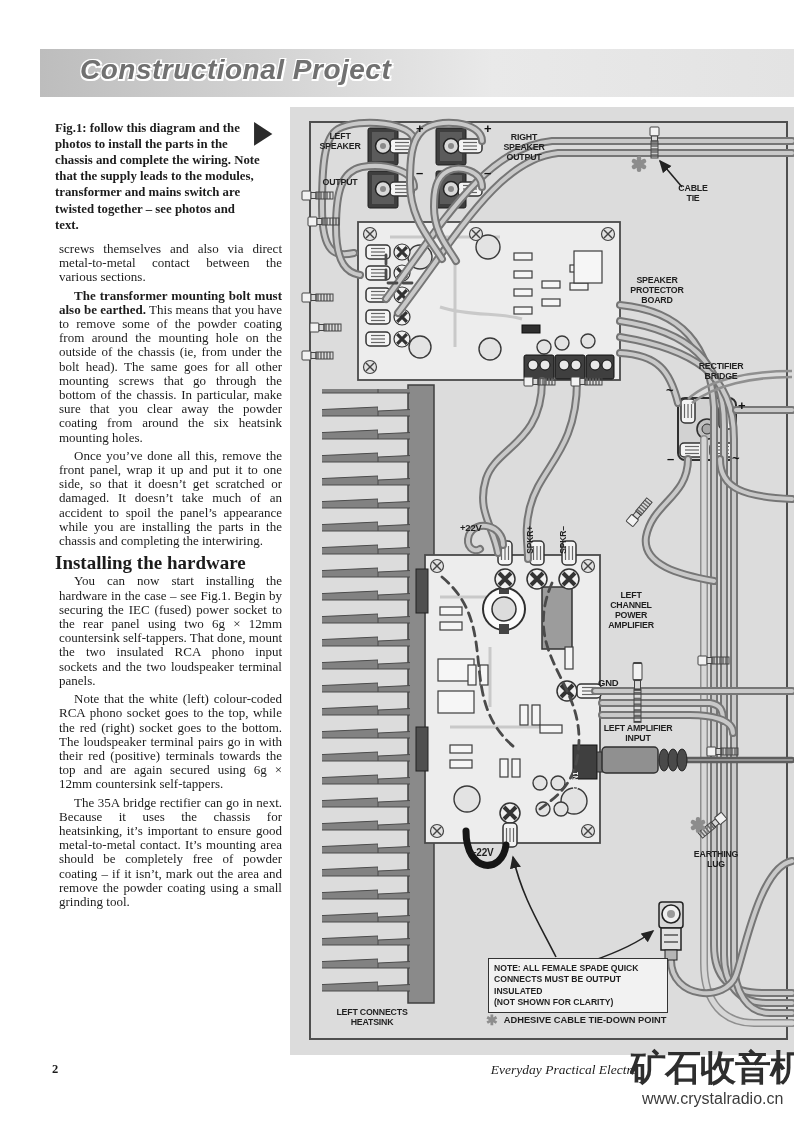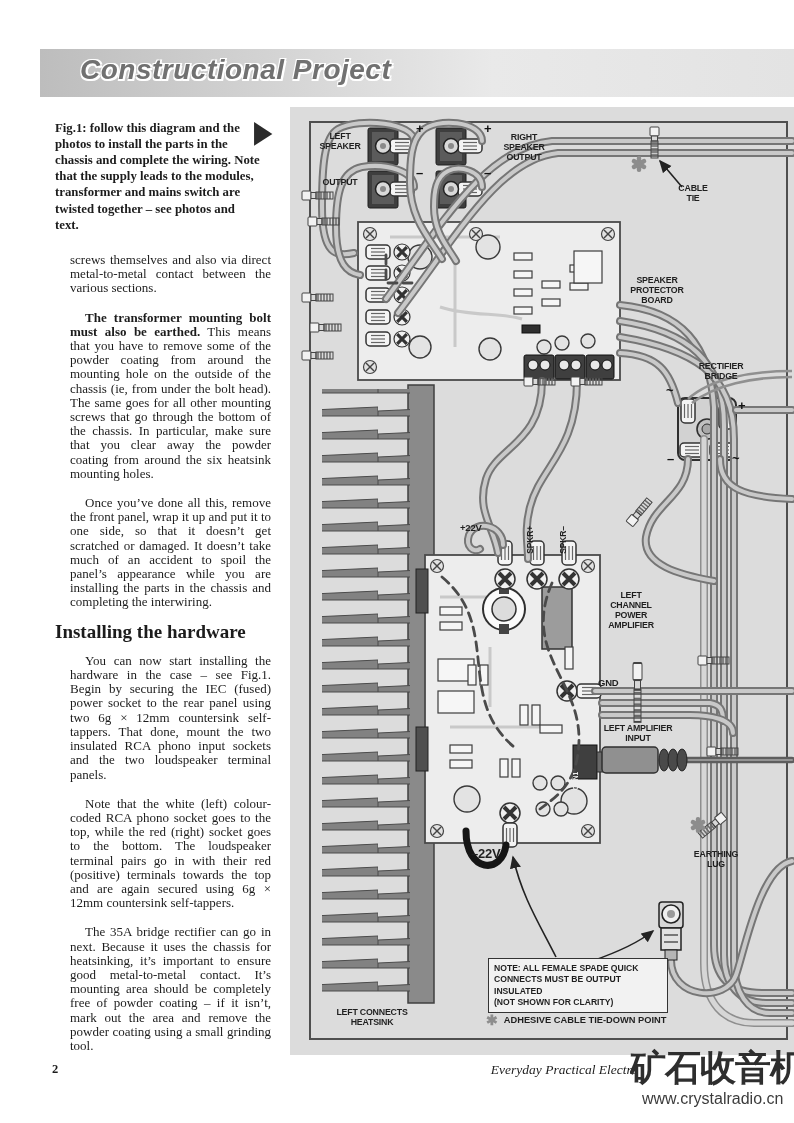--- a/index.html
+++ b/index.html
@@ -16,21 +16,21 @@
 
   
   .caption{position:absolute;left:55px;top:120px;width:206px;font-weight:bold;
            font-size:12.8px;line-height:1.26;text-align:left;}
   .caption-arrow{position:absolute;left:254px;top:118px;font-size:24px;color:#2b2b2b;
            transform:scaleY(1.3);}
 
   
   .article{position:absolute;left:55px;top:238px;width:231px;font-size:13px;
            line-height:14.2px;text-align:justify;}
-  .article p{margin:15px;text-indent:15px;}
+  .article p{margin:4px;text-indent:15px;}
   .article p.nfi{text-indent:0;}
   .article h2{margin:8px 0 3px;font-size:19px;text-indent:0;}
 
   
   .figure{position:absolute;left:290px;top:107px;width:504px;height:948px;background:#dcdcdc;}
   .figure svg{position:absolute;left:0;top:0;}
   .flabel{position:absolute;font-family:"Liberation Sans",sans-serif;font-weight:bold;
           font-size:8.8px;line-height:1.14;color:#1f1f1f;white-space:pre-line;text-align:center;
           letter-spacing:-0.2px;}
   .fsym{position:absolute;font-family:"Liberation Sans",sans-serif;font-weight:bold;
@@ -394,21 +394,21 @@
     <div class="flabel" style="left:170px;top:416px;font-size:9.5px;">+22V</div>
     <div class="flabel vrot" style="left:246px;top:437px;font-size:8.5px;">SPKR+</div>
     <div class="flabel vrot" style="left:279px;top:437px;font-size:8.5px;">SPKR–</div>
     <div class="flabel" style="left:312px;top:483px;width:58px;">LEFT
 CHANNEL
 POWER
 AMPLIFIER</div>
     <div class="flabel" style="left:308px;top:571px;font-size:9.5px;">GND</div>
     <div class="flabel" style="left:310px;top:616px;width:76px;">LEFT AMPLIFIER
 INPUT</div>
-    <div class="flabel" style="left:181px;top:740px;font-size:13px;">–22V</div>
+    <div class="flabel" style="left:181px;top:740px;font-size:10px;">–22V</div>
     <div class="flabel" style="left:352px;top:742px;width:56px;margin-left:46px;">EARTHING
 LUG</div>
     <div class="flabel" style="left:36px;top:900px;width:92px;">LEFT CONNECTS
 HEATSINK</div>
     <div class="con1">CON1</div>
 
     <div class="fsym" style="left:126px;top:14px;">+</div>
     <div class="fsym" style="left:126px;top:58px;">–</div>
     <div class="fsym" style="left:194px;top:14px;">+</div>
     <div class="fsym" style="left:194px;top:58px;">–</div>

